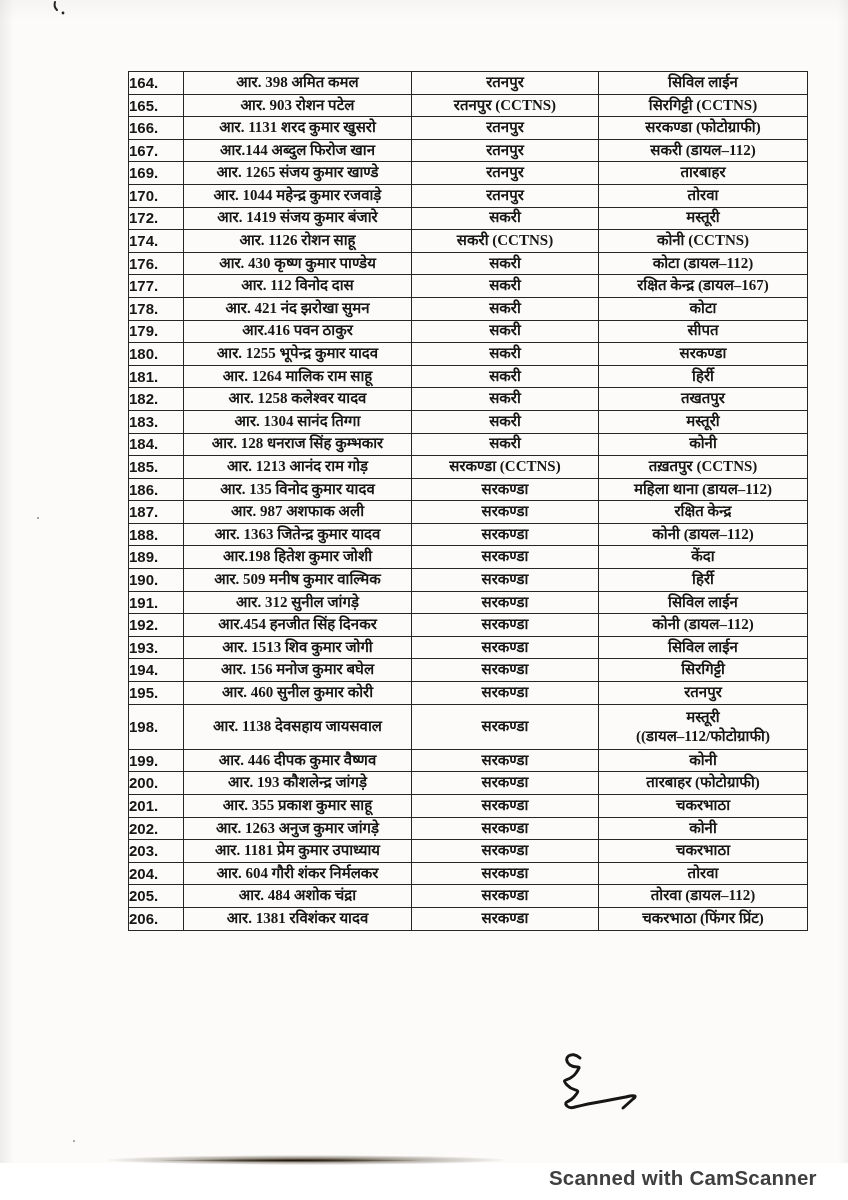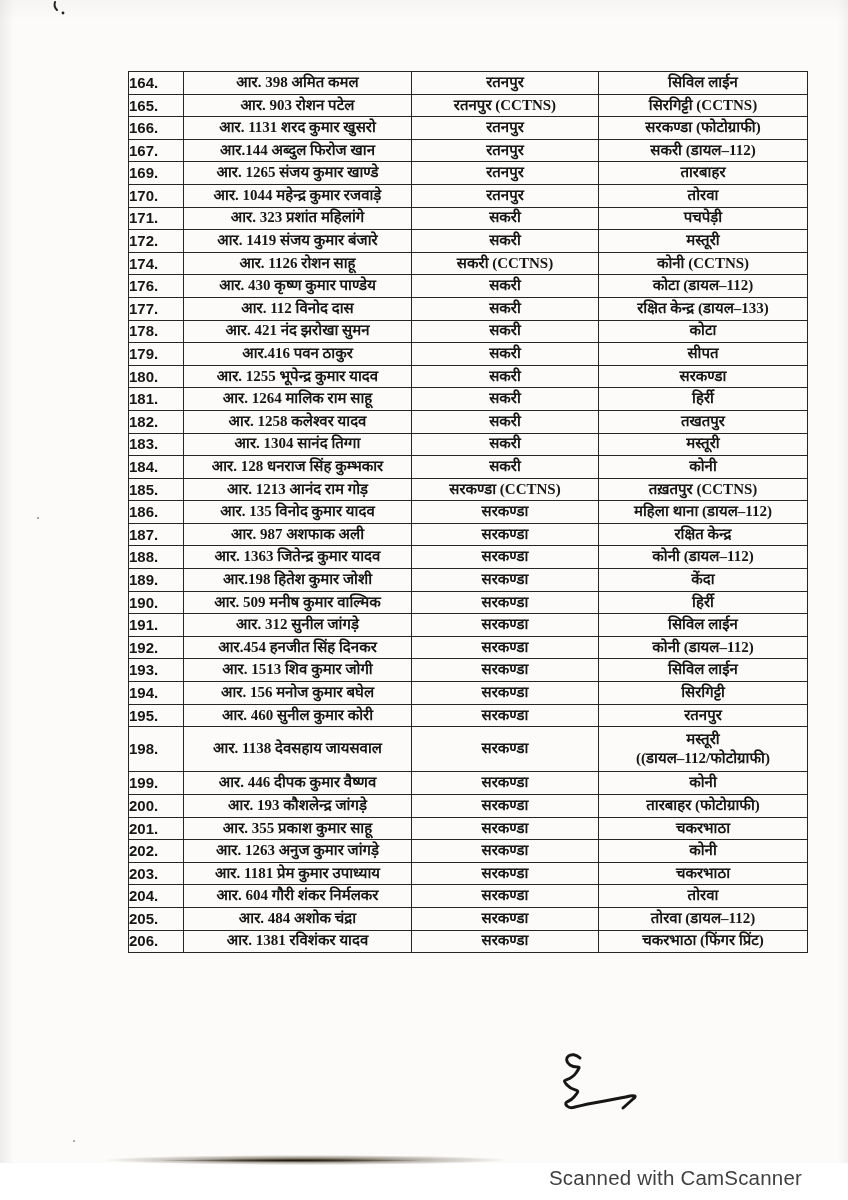--- a/index.html
+++ b/index.html
@@ -59,21 +59,21 @@
   td.posting,td.location{text-align:center;}
   tr.tall td.location{white-space:normal;line-height:19px;}
   
   .signature{position:absolute;left:534px;top:1052px;}
   
   .ink-marks{position:absolute;left:46px;top:0px;}
   
   .footer-text{
     position:absolute;left:549px;top:1166px;
     font-family:"Liberation Sans", sans-serif;
-    font-size:20.5px;font-weight:400;color:#3f3f3f;letter-spacing:0.2px;
+    font-size:20.5px;font-weight:700;color:#3f3f3f;letter-spacing:0.2px;
     white-space:nowrap;
   }
 </style>
 </head>
 <body>
 
 <div class="paper">
 
   <svg class="ink-marks" width="30" height="22" viewBox="0 0 30 22">
     <path d="M9 2 C8 5 9 8 11 10" stroke="#222" stroke-width="2" fill="none" stroke-linecap="round"></path>
@@ -124,26 +124,20 @@
     <td class="location">तारबाहर</td>
   </tr>
 
   <tr>
     <td class="sn">170.</td>
     <td class="name">आर. 1044 महेन्द्र कुमार रजवाड़े</td>
     <td class="posting">रतनपुर</td>
     <td class="location">तोरवा</td>
   </tr>
 
-  <tr>
-    <td class="sn">171.</td>
-    <td class="name">आर. 323 प्रशांत महिलांगे</td>
-    <td class="posting">सकरी</td>
-    <td class="location">पचपेड़ी</td>
-  </tr>
 
   <tr>
     <td class="sn">172.</td>
     <td class="name">आर. 1419 संजय कुमार बंजारे</td>
     <td class="posting">सकरी</td>
     <td class="location">मस्तूरी</td>
   </tr>
 
 
   <tr>
@@ -158,21 +152,21 @@
     <td class="sn">176.</td>
     <td class="name">आर. 430 कृष्ण कुमार पाण्डेय</td>
     <td class="posting">सकरी</td>
     <td class="location">कोटा (डायल–112)</td>
   </tr>
 
   <tr>
     <td class="sn">177.</td>
     <td class="name">आर. 112 विनोद दास</td>
     <td class="posting">सकरी</td>
-    <td class="location">रक्षित केन्द्र (डायल–133)</td>
+    <td class="location">रक्षित केन्द्र (डायल–167)</td>
   </tr>
 
   <tr>
     <td class="sn">178.</td>
     <td class="name">आर. 421 नंद झरोखा सुमन</td>
     <td class="posting">सकरी</td>
     <td class="location">कोटा</td>
   </tr>
 
   <tr>

